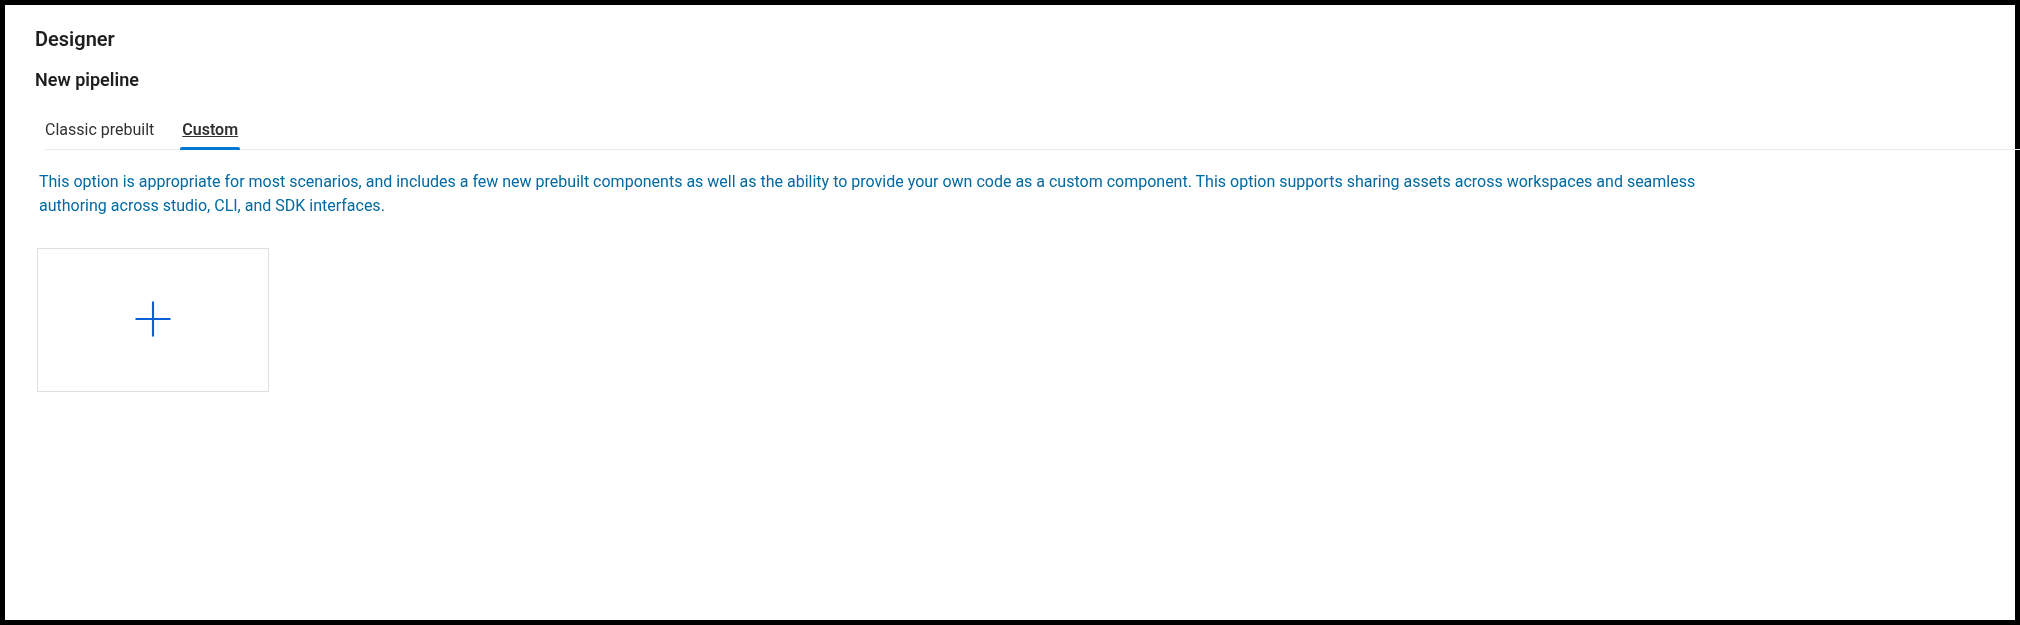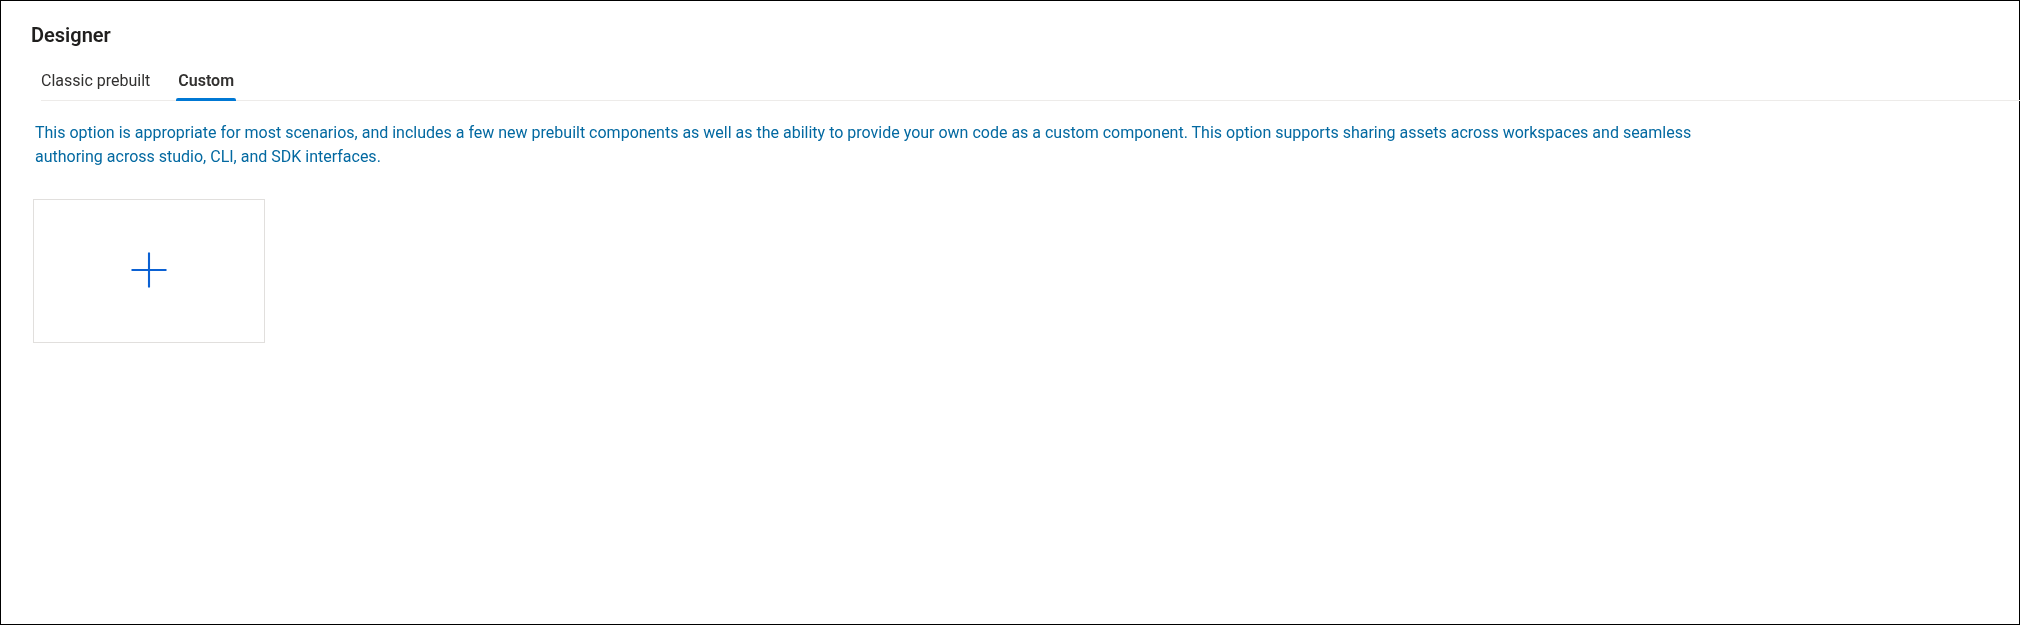--- a/index.html
+++ b/index.html
@@ -7,21 +7,21 @@
       margin: 0;
       padding: 0;
     }
     body {
       font-family: "Segoe UI", -apple-system, BlinkMacSystemFont, Roboto, "Helvetica Neue", sans-serif;
       background: #ffffff;
       color: #323130;
       font-size: 14px;
     }
     .page {
-      border: 1px solid #000000;
+      border: 5px solid #000000;
       min-height: 625px;
       padding: 22px 20px 30px 30px;
     }
     .page-title {
       font-size: 20px;
       font-weight: 600;
       color: #201f1e;
       margin-bottom: 18px;
     }
     .subtitle {
@@ -41,20 +41,21 @@
     .tab {
       padding: 6px 0 10px 0;
       font-size: 16px;
       color: #323130;
       cursor: pointer;
       position: relative;
       font-weight: 400;
     }
     .tab.active {
       font-weight: 600;
+      text-decoration: underline;
     }
     .tab.active::after {
       content: "";
       position: absolute;
       left: -2px;
       right: -2px;
       bottom: -1px;
       height: 3px;
       background: #0078d4;
       border-radius: 2px 2px 0 0;
@@ -105,20 +106,21 @@
       stroke: #0078d4;
       fill: none;
       flex-shrink: 0;
     }
   </style>
 </head>
 <body>
 
 <div class="page">
   <h1 class="page-title">Designer</h1>
+  <h2 class="subtitle">New pipeline</h2>
 
   <div class="tabs">
     <div class="tab">Classic prebuilt</div>
     <div class="tab active">Custom</div>
   </div>
 
   <p class="description">This option is appropriate for most scenarios, and includes a few new prebuilt components as well as the ability to provide your own code as a custom component. This option supports sharing assets across workspaces and seamless authoring across studio, CLI, and SDK interfaces.</p>
 
   <div class="card">
     <span>

